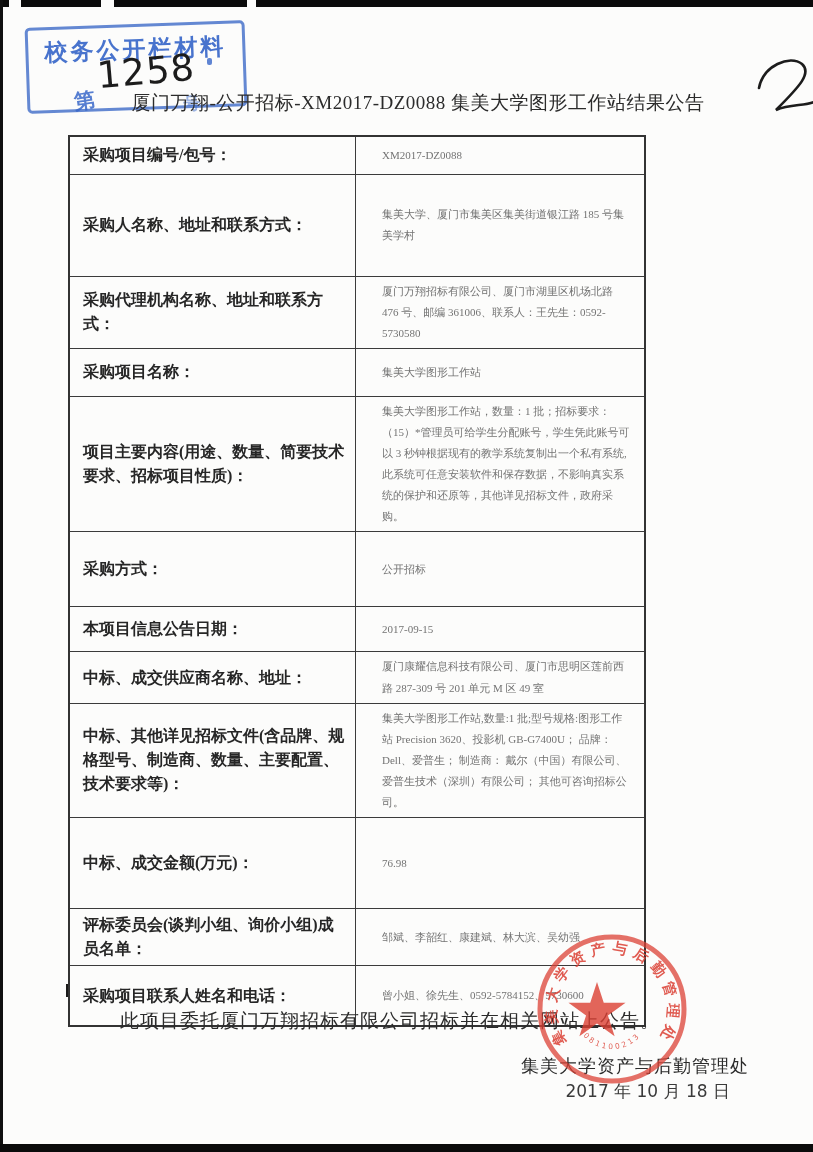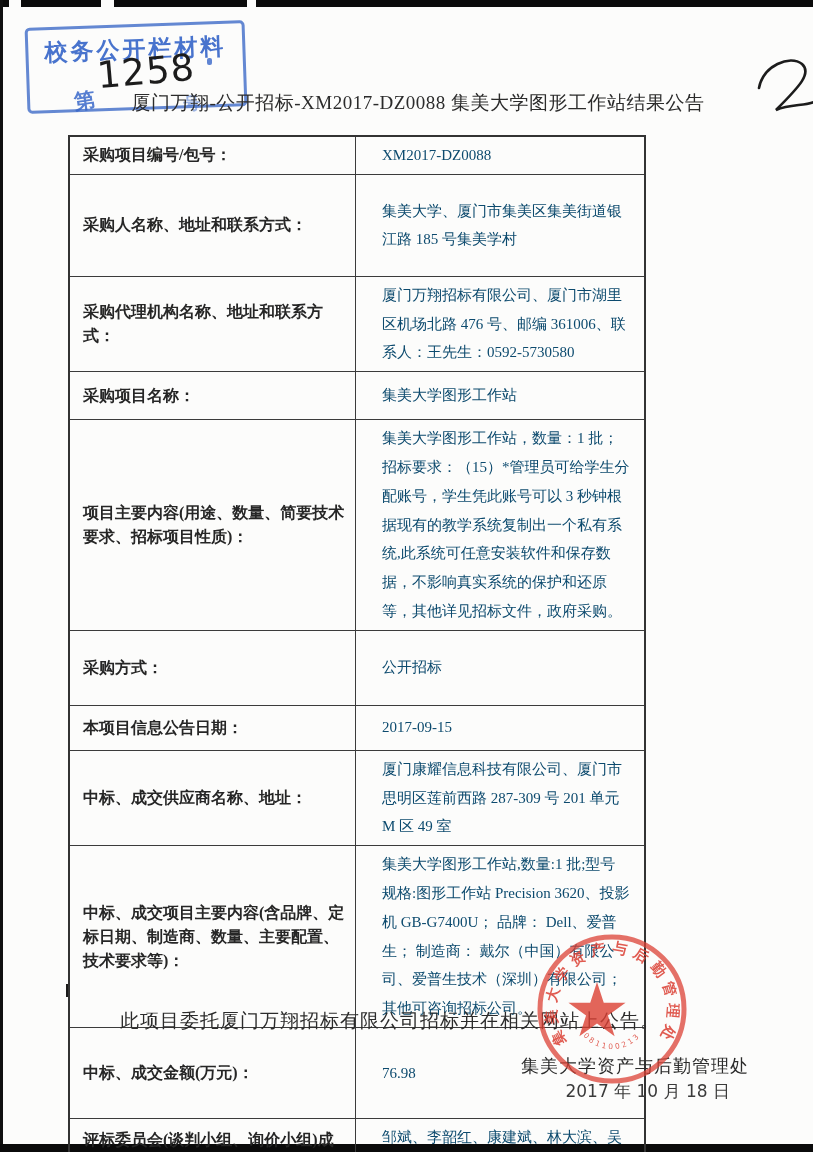--- a/index.html
+++ b/index.html
@@ -48,21 +48,21 @@
     position:absolute;left:68px;top:135px;width:578px;
     border-collapse:collapse;table-layout:fixed;
   }
   table.info-table,table.info-table td{border:1px solid #3b3b3b;}
   table.info-table{border:2px solid #333;}
   td.cell-label{
     width:264px;padding:4px 8px 4px 13px;font-size:16px;font-weight:bold;
     line-height:1.5;vertical-align:middle;color:#262626;
   }
   td.cell-value{
-    padding:4px 14px 4px 26px;font-size:15px;color:#0c4a6e;
+    padding:4px 14px 4px 26px;font-size:11px;color:#737373;
     line-height:1.92;vertical-align:middle;
   }
   tr:nth-child(1){height:38px}  tr:nth-child(2){height:102px}
   tr:nth-child(3){height:63px}  tr:nth-child(4){height:48px}
   tr:nth-child(5){height:131px} tr:nth-child(6){height:75px}
   tr:nth-child(7){height:45px}  tr:nth-child(8){height:50px}
   tr:nth-child(9){height:58px}  tr:nth-child(10){height:91px}
   tr:nth-child(11){height:44px} tr:nth-child(12){height:60px}
   tr:nth-child(13){height:45px}
 
@@ -136,21 +136,21 @@
       <td class="cell-label">本项目信息公告日期：</td>
       <td class="cell-value">2017-09-15</td>
     </tr>
 
     <tr>
       <td class="cell-label">中标、成交供应商名称、地址：</td>
       <td class="cell-value">厦门康耀信息科技有限公司、厦门市思明区莲前西路 287-309 号 201 单元 M 区 49 室</td>
     </tr>
 
     <tr>
-      <td class="cell-label">中标、成交项目主要内容(含品牌、定标日期、制造商、数量、主要配置、技术要求等)：</td>
+      <td class="cell-label">中标、其他详见招标文件(含品牌、规格型号、制造商、数量、主要配置、技术要求等)：</td>
       <td class="cell-value">集美大学图形工作站,数量:1 批;型号规格:图形工作站 Precision 3620、投影机 GB-G7400U； 品牌： Dell、爱普生； 制造商： 戴尔（中国）有限公司、爱普生技术（深圳）有限公司； 其他可咨询招标公司。</td>
     </tr>
 
     <tr>
       <td class="cell-label">中标、成交金额(万元)：</td>
       <td class="cell-value">76.98</td>
     </tr>
 
     <tr>
       <td class="cell-label">评标委员会(谈判小组、询价小组)成员名单：</td>

